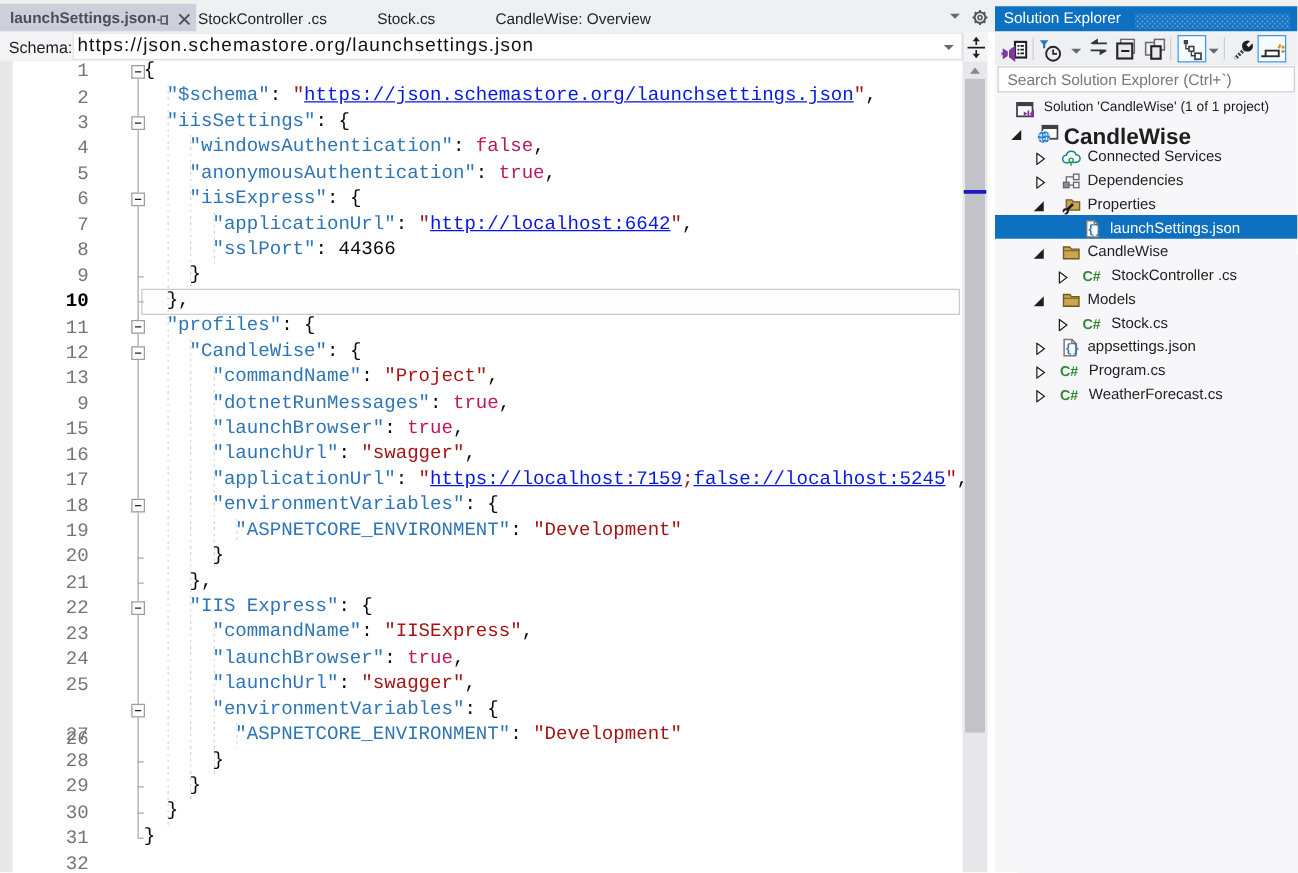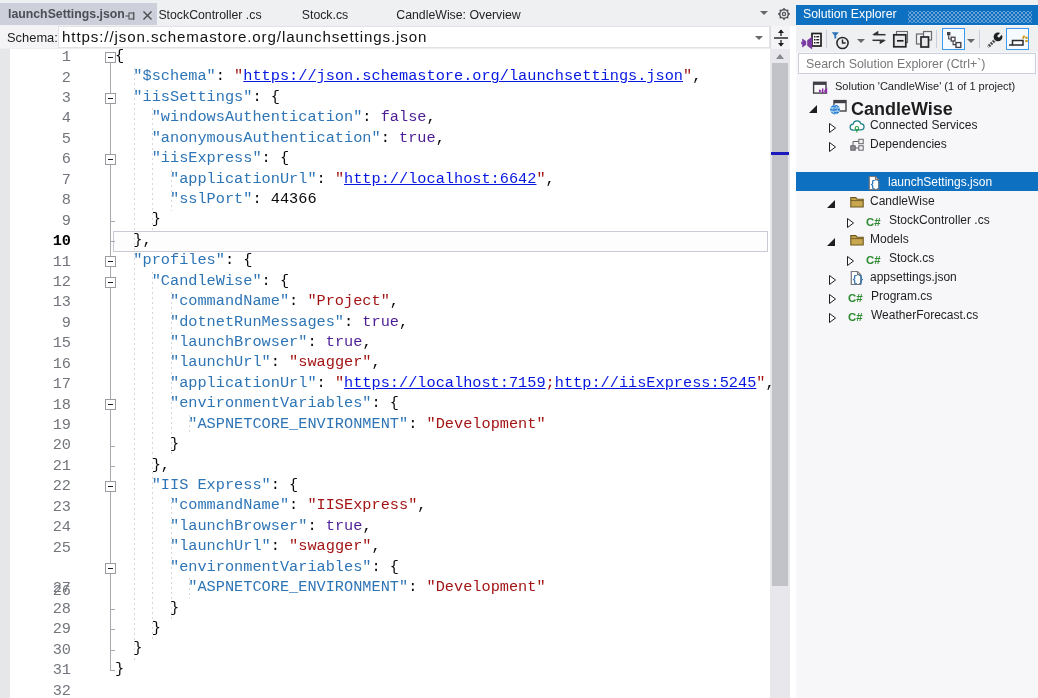--- a/index.html
+++ b/index.html
@@ -23,21 +23,21 @@
 #combo-arrow { position:absolute; right:6px; top:9px; width:0; height:0; border-left:4px solid transparent; border-right:4px solid transparent; border-top:4px solid #68686b; }
 #splitbox { position:absolute; left:770px; top:26px; width:20px; height:23px; background:#f4f4f6; border-left:1px solid #dcdce2; }
 .dda { position:absolute; width:0; height:0; border-left:4.5px solid transparent; border-right:4.5px solid transparent; border-top:4.5px solid #68686b; }
 
 
 #editor { position:absolute; left:0; top:49px; width:790px; height:649px; background:#fff; }
 #gutterstrip { position:absolute; left:0; top:0; width:10px; height:649px; background:#e6e7e8; }
 .ln { position:absolute; left:10px; width:61px; text-align:right; font-family:"Liberation Mono",monospace; font-size:15.28px; line-height:20.43px; color:#72757c; }
 .cur { color:#010101; font-weight:bold; }
 .cl { position:absolute; left:115px; white-space:pre; font-family:"Liberation Mono",monospace; font-size:15.28px; line-height:20.43px; color:#000; z-index:2; }
-.k { color:#2e75b6; } .s { color:#a31515; } .b { color:#4c1d95; }
+.k { color:#2e75b6; } .s { color:#a31515; } .b { color:#be185d; }
 .u { color:#0617e0; text-decoration:underline; } .p { color:#09090d; } .n { color:#09090d; }
 .fbox { position:absolute; left:104.5px; width:11px; height:11px; border:1px solid #9b9ba1; background:#fff; z-index:3; }
 .fminus { position:absolute; left:2px; top:4px; width:5px; height:1px; background:#1e1e1e; }
 .fline { position:absolute; left:109.5px; width:1px; background:#a9a9af; z-index:2; }
 .ftick { position:absolute; left:109.5px; width:5px; height:1px; background:#a9a9af; z-index:2; }
 .ig { position:absolute; width:1px; background-image:repeating-linear-gradient(to bottom,#d7d7d9 0 2px,transparent 2px 5px); }
 #curline { position:absolute; left:113px; top:182.37px; width:655px; height:20.4px; border:1px solid #c9cad4; background:#fdfdfe; z-index:0; }
 
 
 #vsb { position:absolute; left:770px; top:49px; width:20px; height:649px; background:#e8e8ec; }
@@ -203,21 +203,21 @@
     <div class="cl" style="top:119.58px">&nbsp;&nbsp;&nbsp;&nbsp;&nbsp;&nbsp;<span class="k">"applicationUrl"</span><span class="p">: </span><span class="s">"</span><span class="u">http://localhost:6642</span><span class="s">"</span><span class="p">,</span></div>
     <div class="cl" style="top:140.01px">&nbsp;&nbsp;&nbsp;&nbsp;&nbsp;&nbsp;<span class="k">"sslPort"</span><span class="p">: </span><span class="n">44366</span></div>
     <div class="cl" style="top:160.44px">&nbsp;&nbsp;&nbsp;&nbsp;<span class="p">}</span></div>
     <div class="cl" style="top:180.87px">&nbsp;&nbsp;<span class="p">},</span></div>
     <div class="cl" style="top:201.30px">&nbsp;&nbsp;<span class="k">"profiles"</span><span class="p">: {</span></div>
     <div class="cl" style="top:221.73px">&nbsp;&nbsp;&nbsp;&nbsp;<span class="k">"CandleWise"</span><span class="p">: {</span></div>
     <div class="cl" style="top:242.16px">&nbsp;&nbsp;&nbsp;&nbsp;&nbsp;&nbsp;<span class="k">"commandName"</span><span class="p">: </span><span class="s">"Project"</span><span class="p">,</span></div>
     <div class="cl" style="top:262.59px">&nbsp;&nbsp;&nbsp;&nbsp;&nbsp;&nbsp;<span class="k">"dotnetRunMessages"</span><span class="p">: </span><span class="b">true</span><span class="p">,</span></div>
     <div class="cl" style="top:283.02px">&nbsp;&nbsp;&nbsp;&nbsp;&nbsp;&nbsp;<span class="k">"launchBrowser"</span><span class="p">: </span><span class="b">true</span><span class="p">,</span></div>
     <div class="cl" style="top:303.45px">&nbsp;&nbsp;&nbsp;&nbsp;&nbsp;&nbsp;<span class="k">"launchUrl"</span><span class="p">: </span><span class="s">"swagger"</span><span class="p">,</span></div>
-    <div class="cl" style="top:323.88px">&nbsp;&nbsp;&nbsp;&nbsp;&nbsp;&nbsp;<span class="k">"applicationUrl"</span><span class="p">: </span><span class="s">"</span><span class="u">https://localhost:7159</span><span class="s">;</span><span class="u">http://iisExpress:5245</span><span class="s">"</span><span class="p">,</span></div>
+    <div class="cl" style="top:323.88px">&nbsp;&nbsp;&nbsp;&nbsp;&nbsp;&nbsp;<span class="k">"applicationUrl"</span><span class="p">: </span><span class="s">"</span><span class="u">https://localhost:7159</span><span class="s">;</span><span class="u">false://localhost:5245</span><span class="s">"</span><span class="p">,</span></div>
     <div class="cl" style="top:344.31px">&nbsp;&nbsp;&nbsp;&nbsp;&nbsp;&nbsp;<span class="k">"environmentVariables"</span><span class="p">: {</span></div>
     <div class="cl" style="top:364.74px">&nbsp;&nbsp;&nbsp;&nbsp;&nbsp;&nbsp;&nbsp;&nbsp;<span class="k">"ASPNETCORE_ENVIRONMENT"</span><span class="p">: </span><span class="s">"Development"</span></div>
     <div class="cl" style="top:385.17px">&nbsp;&nbsp;&nbsp;&nbsp;&nbsp;&nbsp;<span class="p">}</span></div>
     <div class="cl" style="top:405.60px">&nbsp;&nbsp;&nbsp;&nbsp;<span class="p">},</span></div>
     <div class="cl" style="top:426.03px">&nbsp;&nbsp;&nbsp;&nbsp;<span class="k">"IIS Express"</span><span class="p">: {</span></div>
     <div class="cl" style="top:446.46px">&nbsp;&nbsp;&nbsp;&nbsp;&nbsp;&nbsp;<span class="k">"commandName"</span><span class="p">: </span><span class="s">"IISExpress"</span><span class="p">,</span></div>
     <div class="cl" style="top:466.89px">&nbsp;&nbsp;&nbsp;&nbsp;&nbsp;&nbsp;<span class="k">"launchBrowser"</span><span class="p">: </span><span class="b">true</span><span class="p">,</span></div>
     <div class="cl" style="top:487.32px">&nbsp;&nbsp;&nbsp;&nbsp;&nbsp;&nbsp;<span class="k">"launchUrl"</span><span class="p">: </span><span class="s">"swagger"</span><span class="p">,</span></div>
     <div class="cl" style="top:507.75px">&nbsp;&nbsp;&nbsp;&nbsp;&nbsp;&nbsp;<span class="k">"environmentVariables"</span><span class="p">: {</span></div>
     <div class="cl" style="top:528.18px">&nbsp;&nbsp;&nbsp;&nbsp;&nbsp;&nbsp;&nbsp;&nbsp;<span class="k">"ASPNETCORE_ENVIRONMENT"</span><span class="p">: </span><span class="s">"Development"</span></div>
@@ -348,20 +348,32 @@
         <div class="aw" style="left:31px"><svg class="ar" width="10" height="10" viewBox="0 0 10 10">
             <polygon points="2.5,0.5 8.5,5 2.5,9.5" fill="#fdfdfd" stroke="#1e1e1e" stroke-width="1"></polygon>
           </svg></div>
         <div class="iw" style="left:53px;top:3px"><svg width="16" height="16" viewBox="0 0 16 16">
 <path d="M4.2 12.2 a3 3 0 0 1 -0.1 -6 a4 4 0 0 1 7.8 -0.3 a2.7 2.7 0 0 1 0.4 5.9 z" fill="#ffffff" stroke="#1a8186" stroke-width="1.2"></path>
 <circle cx="7.9" cy="10.2" r="1.7" fill="none" stroke="#259b43" stroke-width="1.1"></circle>
 <line x1="7.9" y1="11.9" x2="7.9" y2="14.6" stroke="#259b43" stroke-width="1.1"></line>
 </svg></div>
         <div class="tt" style="left:74px">Connected Services</div>
       </div>
+      <div class="trow" style="top:153px">
+        <div class="aw" style="left:30px"><svg class="ar" width="10" height="10" viewBox="0 0 10 10">
+            <polygon points="9,1 9,9 1,9" fill="#1e1e1e"></polygon>
+          </svg></div>
+        <div class="iw" style="left:53px;top:3px"><svg width="16" height="16" viewBox="0 0 16 16">
+<path d="M4 12 V3.8 h4.4 l1.3 1.6 h5 V12 z" fill="#c8a552" stroke="#6d591f" stroke-width="1"></path>
+<line x1="9.4" y1="7.2" x2="4.6" y2="12" stroke="#1e1e1e" stroke-width="2.1"></line>
+<circle cx="3.6" cy="13" r="2.5" fill="#1e1e1e"></circle>
+<rect x="2.85" y="12.2" width="1.5" height="5.3" fill="#f7f7f9" transform="rotate(45 3.6 13)"></rect>
+</svg></div>
+        <div class="tt" style="left:74px">Properties</div>
+      </div>
       <div class="trow sel" style="top:172px">
         <div class="iw" style="left:70px;top:3px"><svg width="16" height="16" viewBox="0 0 16 16">
 <path d="M3.3 1.5 h6.2 l3.2 3.2 v9.8 h-9.4 z" fill="#ffffff" stroke="#77777c" stroke-width="1.2"></path>
 <path d="M9.5 1.5 v3.2 h3.2" fill="none" stroke="#77777c" stroke-width="1.2"></path>
 <text x="4.0" y="11.8" font-family="Liberation Mono, monospace" font-size="9.8" font-weight="bold" fill="#2e75b6">{}</text>
 </svg></div>
         <div class="tt" style="left:92px">launchSettings.json</div>
       </div>
       <div class="trow" style="top:191px">
         <div class="aw" style="left:30px"><svg class="ar" width="10" height="10" viewBox="0 0 10 10">

